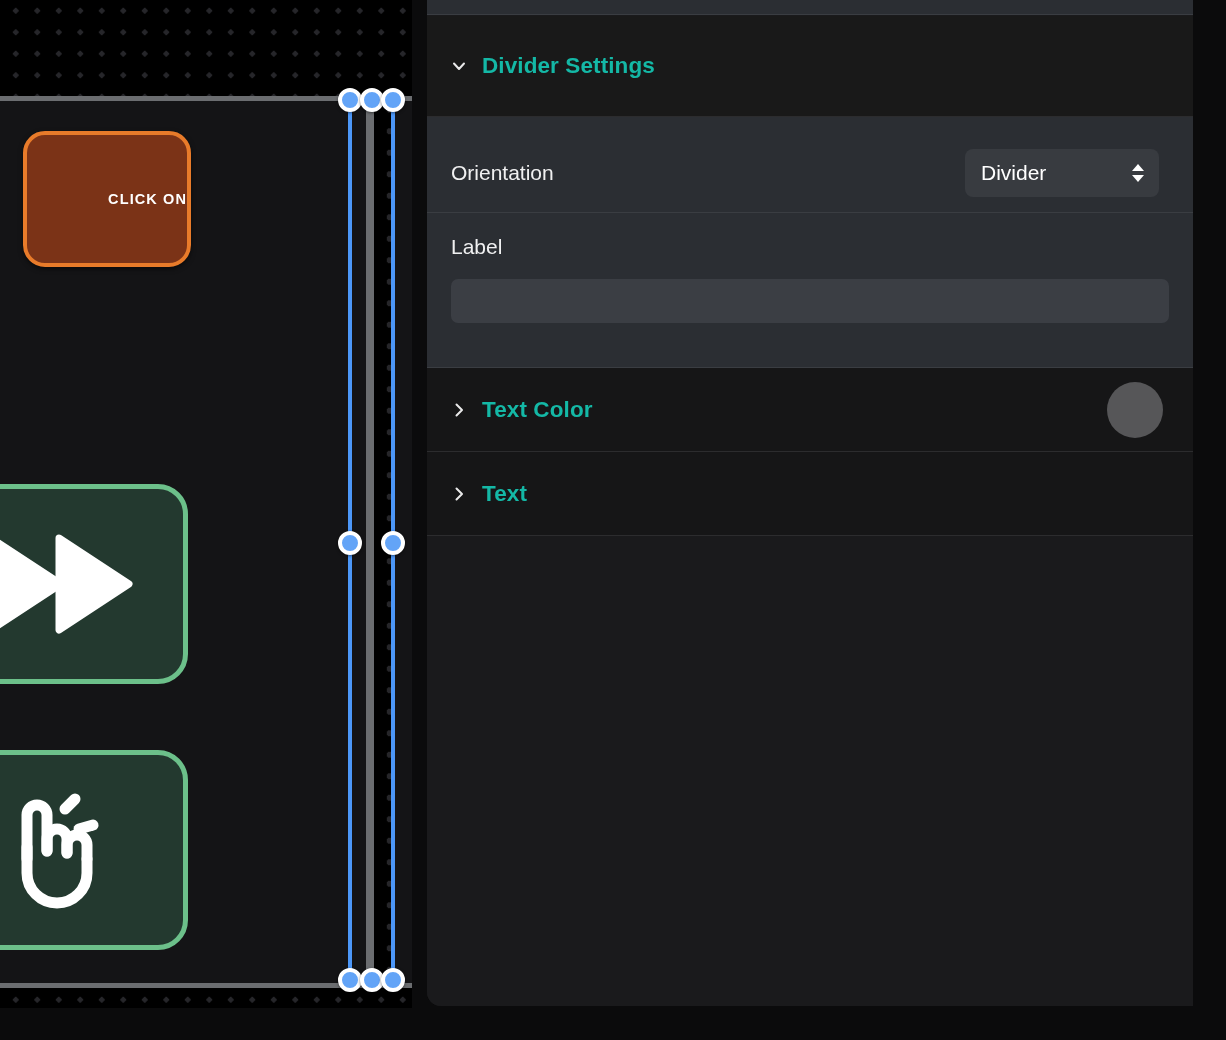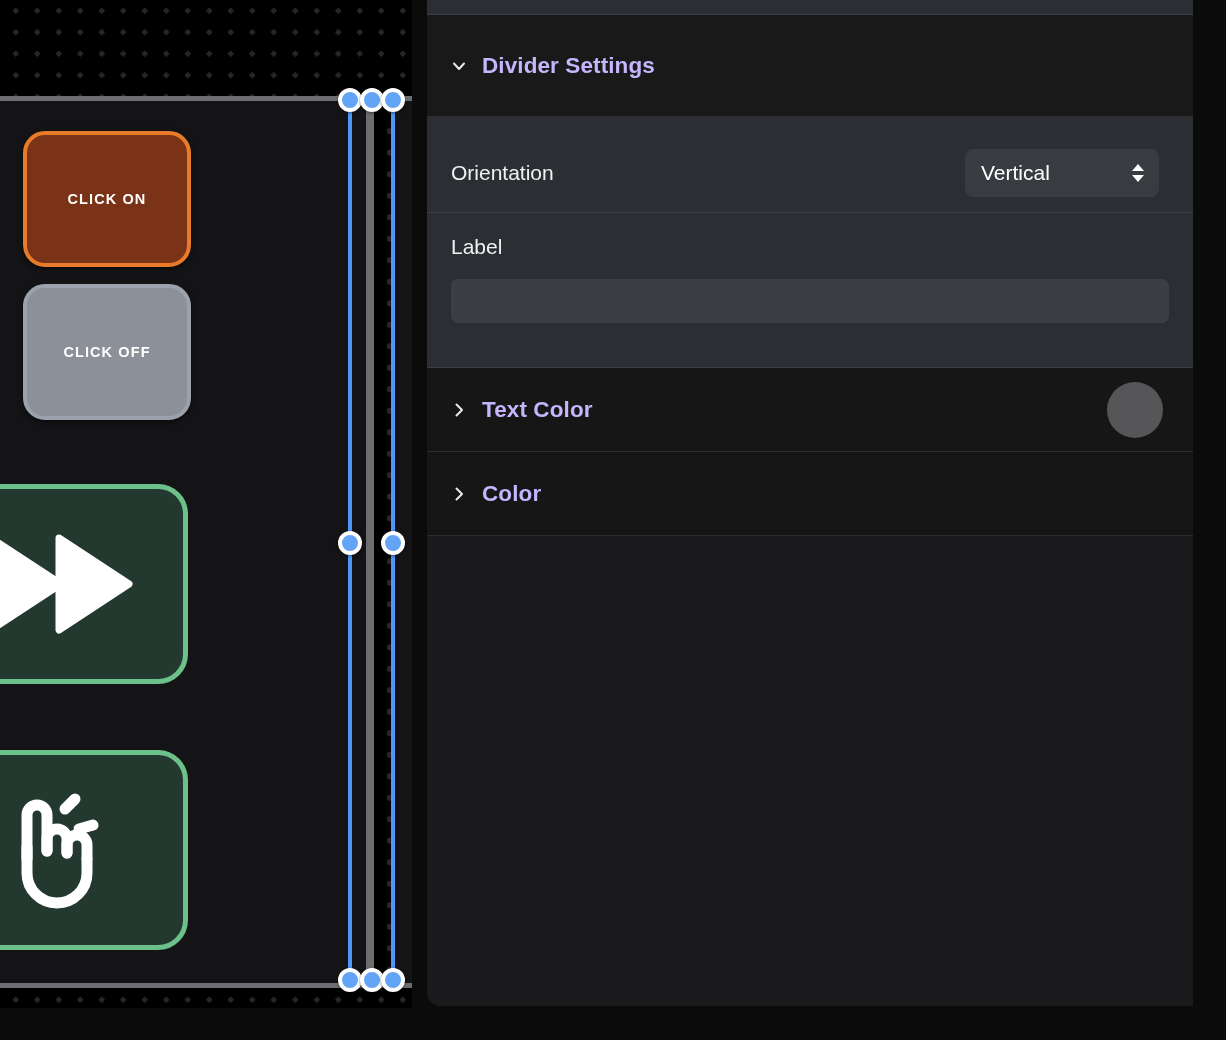--- a/index.html
+++ b/index.html
@@ -35,21 +35,21 @@
   .band {
     position: absolute; left: 0; top: 101px; width: 412px; height: 882px;
     background: #141416;
   }
 
   
   .btn {
     position: absolute;
     width: 168px; height: 136px;
     border-radius: 22px;
-    display: flex; align-items: center; justify-content: center;
+    display: flex; align-items: center; justify-content: flex-end;
     font-size: 14.5px; font-weight: bold; letter-spacing: 1.1px;
     color: #ffffff;
     text-transform: uppercase;
   }
   #btn-on {
     left: 23px; top: 131px;
     background: #7b3317;
     border: 4px solid #e87b2a;
     box-shadow: 0 2px 5px rgba(0,0,0,.55);
   }
@@ -122,21 +122,21 @@
 
   #row-header {
     height: 101px; top: 16px; background: #191919;
     border-bottom: 1px solid #2c2c2e;
   }
   .chev {
     width: 18px; height: 18px; margin-left: 23px; margin-right: 14px;
     color: #e9e9ea; flex: none;
   }
   .chev svg { display: block; }
-  .sec-title { font-size: 22.5px; color: #c4b5fd; font-weight: bold; letter-spacing: .1px; }
+  .sec-title { font-size: 22.5px; color: #14b8a6; font-weight: bold; letter-spacing: .1px; }
 
   #row-orientation {
     height: 96px; top: 16px; background: #2b2e33;
     border-bottom: 1px solid #3a3d42;
     padding: 16px 34px 0 24px; justify-content: space-between;
   }
   .field-label { font-size: 21px; color: #f0f0f1; }
   #orientation-select {
     width: 194px; height: 48px; background: #383b40; border-radius: 8px;
     display: flex; align-items: center; justify-content: space-between;
@@ -187,23 +187,20 @@
     <div class="dotgrid"></div>
 
     <div class="band"></div>
     <div class="h-bar top"></div>
     <div class="h-bar bottom"></div>
 
     <div class="btn" id="btn-on">
       <span>CLICK ON</span>
     </div>
 
-    <div class="btn" id="btn-off">
-      <span>CLICK OFF</span>
-    </div>
 
     <div class="gcard" id="gcard-1">
       <span>
         <svg width="150" height="104" viewBox="0 0 150 104">
           <path d="M4 6 L74 52 L4 98 Z" fill="#ffffff" stroke="#ffffff" stroke-width="7" stroke-linejoin="round"></path>
           <path d="M72 6 L142 52 L72 98 Z" fill="#ffffff" stroke="#ffffff" stroke-width="7" stroke-linejoin="round"></path>
         </svg>
       </span>
     </div>
 
@@ -246,21 +243,21 @@
         <svg width="18" height="18" viewBox="0 0 18 18" fill="none" stroke="currentColor" stroke-width="2" stroke-linecap="round" stroke-linejoin="round">
           <polyline points="4,6.5 9,12 14,6.5"></polyline>
         </svg>
       </span>
       <span class="sec-title">Divider Settings</span>
     </div>
 
     <div class="row" id="row-orientation">
       <span class="field-label">Orientation</span>
       <div id="orientation-select">
-        <span>Vertical</span>
+        <span>Divider</span>
         <span class="stepper">
           <i class="up"></i>
             <i class="dn"></i>
         </span>
       </div>
     </div>
 
     <div class="row" id="row-label">
       <span class="field-label">Label</span>
       <input id="label-input" type="text" placeholder="" style="">
@@ -275,19 +272,19 @@
       <span class="sec-title">Text Color</span>
       <span id="color-swatch" style="background: rgb(86, 86, 88);"></span>
     </div>
 
     <div class="row" id="row-font">
       <span class="chev">
         <svg width="18" height="18" viewBox="0 0 18 18" fill="none" stroke="currentColor" stroke-width="2" stroke-linecap="round" stroke-linejoin="round">
           <polyline points="6.5,3.5 12,9 6.5,14.5"></polyline>
         </svg>
       </span>
-      <span class="sec-title">Color</span>
+      <span class="sec-title">Text</span>
     </div>
 
     <div id="panel-filler"></div>
   </div>
 
 </div>
 
 </body></html>

